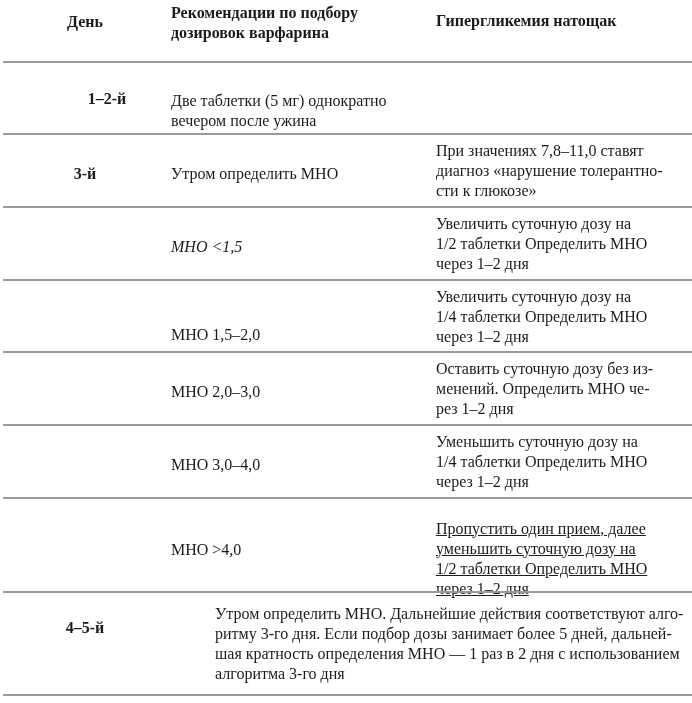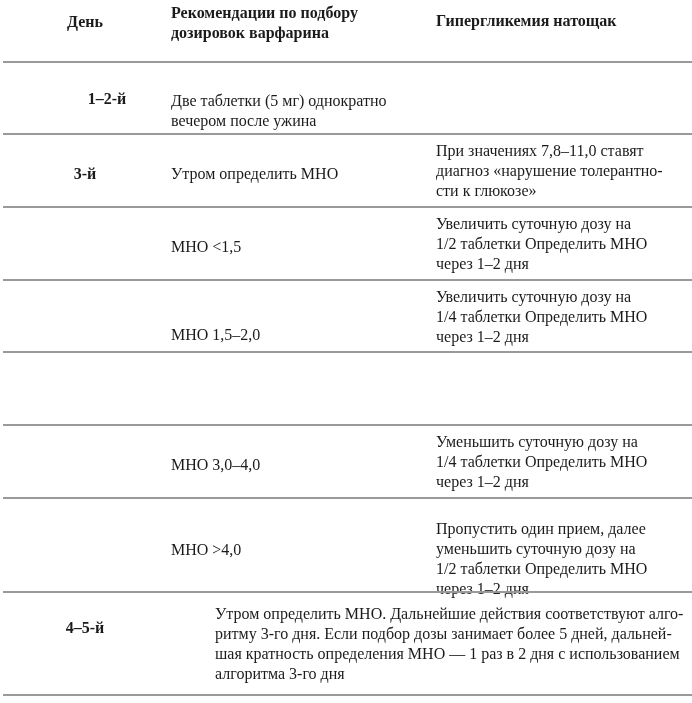--- a/index.html
+++ b/index.html
@@ -97,21 +97,21 @@
 диагноз «нарушение толерантно-
 сти к глюкозе»</span>
   </div>
 </div>
 <div class="divider" style="top:206px;"></div>
 
 <div class="row" style="top:208px;height:72px;">
   <div class="cell cell-day" style="top:0;height:72px;">
     <span></span>
   </div>
-  <div class="cell cell-rec" style="top:0;height:78px;">
+  <div class="cell cell-rec" style="top:0;height:78px;font-style:italic;">
     <span class="txt">МНО &lt;1,5</span>
   </div>
   <div class="cell cell-val" style="top:0;height:72px;">
     <span class="txt">Увеличить суточную дозу на
 1/2 таблетки Определить МНО
 через 1–2 дня</span>
   </div>
 </div>
 <div class="divider" style="top:279px;"></div>
 
@@ -127,20 +127,28 @@
 1/4 таблетки Определить МНО
 через 1–2 дня</span>
   </div>
 </div>
 <div class="divider" style="top:351px;"></div>
 
 <div class="row" style="top:353px;height:72px;">
   <div class="cell cell-day" style="top:0;height:72px;">
     <span></span>
   </div>
+  <div class="cell cell-rec" style="top:0;height:78px;">
+    <span class="txt">МНО 2,0–3,0</span>
+  </div>
+  <div class="cell cell-val" style="top:0;height:72px;">
+    <span class="txt">Оставить суточную дозу без из-
+менений. Определить МНО че-
+рез 1–2 дня</span>
+  </div>
 </div>
 <div class="divider" style="top:424px;"></div>
 
 <div class="row" style="top:426px;height:72px;">
   <div class="cell cell-day" style="top:0;height:72px;">
     <span></span>
   </div>
   <div class="cell cell-rec" style="top:0;height:78px;">
     <span class="txt">МНО 3,0–4,0</span>
   </div>
@@ -152,21 +160,21 @@
 </div>
 <div class="divider" style="top:497px;"></div>
 
 <div class="row" style="top:499px;height:93px;">
   <div class="cell cell-day" style="top:0;height:93px;">
     <span></span>
   </div>
   <div class="cell cell-rec" style="top:0;height:101px;">
     <span class="txt">МНО &gt;4,0</span>
   </div>
-  <div class="cell cell-val" style="top:0;height:119px;">
+  <div class="cell cell-val" style="top:0;height:119px;text-decoration:underline;">
     <span class="txt">Пропустить один прием, далее
 уменьшить суточную дозу на
 1/2 таблетки  Определить МНО
 через 1–2 дня</span>
   </div>
 </div>
 <div class="divider" style="top:591px;"></div>
 
 <div class="row" style="top:593px;height:102px;">
   <div class="cell cell-day" style="top:0;height:54px;padding-top:8px;">

